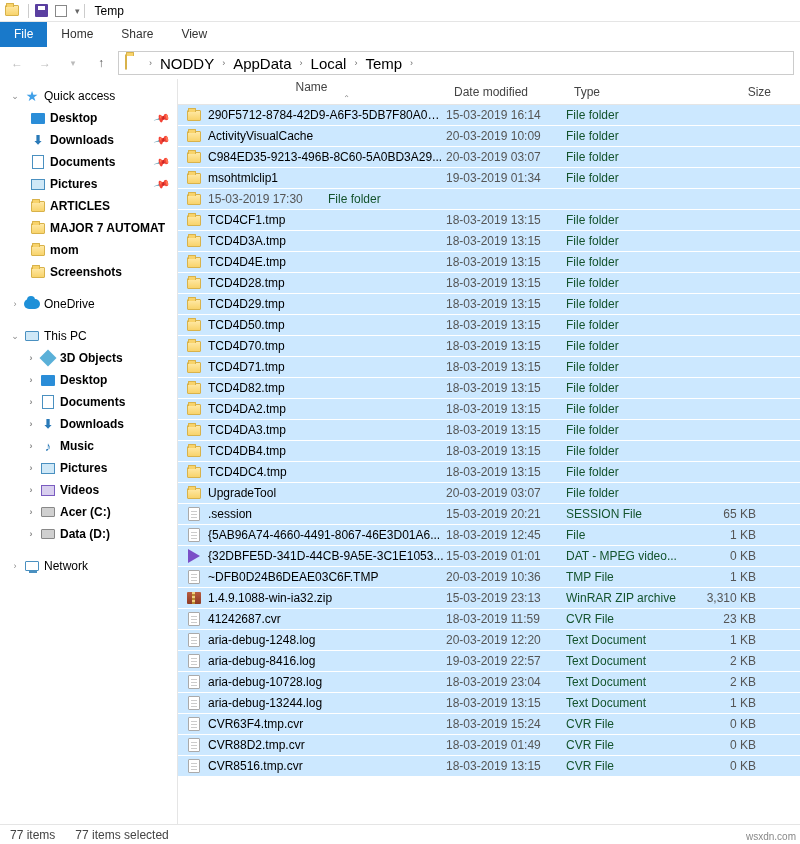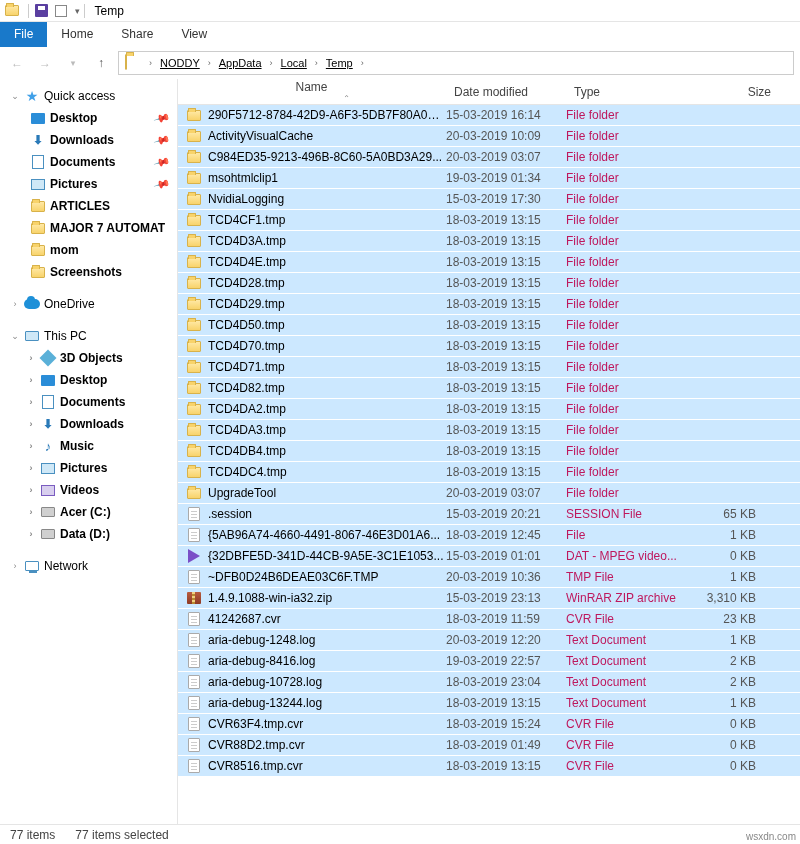--- a/index.html
+++ b/index.html
@@ -11,21 +11,21 @@
 .titlebar .title { margin-left: 6px; font-size: 12px; }
 .ribbon { height: 25px; display: flex; align-items: stretch; background: #fff; }
 .ribbon .tab { padding: 5px 14px 4px; font-size: 12px; color: #333; }
 .ribbon .tab.file { background: #1979ca; color: #fff; }
 .addr { height: 32px; display: flex; align-items: center; padding: 0 6px; gap: 6px; }
 .addr .nav { width: 22px; height: 22px; display:flex; align-items:center; justify-content:center; color:#bbb; }
 .addr .nav.enabled { color:#555; }
 .addr .crumbs { flex: 1; height: 24px; border: 1px solid #ccc; display:flex; align-items:center; padding: 0 2px; overflow:hidden; }
 .addr .crumbs .fic { width:16px; height:16px; margin: 0 4px; }
 .addr .crumbs .chev { color: #666; font-size: 9px; padding: 0 4px; }
-.addr .crumbs .seg { padding: 2px 4px; font-size: 11px; white-space:nowrap;text-decoration:underline; }
+.addr .crumbs .seg { padding: 2px 4px; font-size: 15px; white-space:nowrap; }
 .body { display: flex; height: 745px; }
 .tree { width: 178px; border-right: 1px solid #e5e5e5; padding-top: 6px; overflow: hidden; }
 .tree .node { display:flex; align-items:center; height:22px; padding-left: 10px; position:relative; }
 .tree .node .exp { width:10px; font-size:9px; color:#888; text-align:center; }
 .tree .node .ic { width:16px; height:16px; margin: 0 4px; display:flex; align-items:center; justify-content:center;}
 .tree .node .lbl { font-size:12px; white-space:nowrap; overflow:hidden; text-overflow:ellipsis; flex:1; }
 .tree .node .pin { color:#888; font-size:11px; margin-right:8px; transform:rotate(30deg); }
 .tree .node.sub { padding-left: 26px; font-weight: bold; }
 .tree .gap { height: 10px; }
 .list { flex:1; display:flex; flex-direction:column; }
@@ -34,21 +34,21 @@
 .c-name { width: 268px; display:flex; align-items:center;flex-direction:column; }
 .c-date { width: 120px; }
 .c-type { width: 124px; }
 .c-size { width: 90px; text-align:right; }
 .sortarr { margin-left: 70px; font-size:8px; color:#888; }
 .rows { flex:1; overflow:hidden; }
 .row { height: 21px; display:flex; align-items:center; background:#cce8ff; border-bottom:1px solid #fff; }
 .row .ic { width:16px; height:16px; margin: 0 6px 0 8px; display:flex; align-items:center; justify-content:center; }
 .row .nm { width: 238px; font-size:12px; white-space:nowrap; overflow:hidden; text-overflow:ellipsis; }
 .row .dt { width: 120px; font-size:12px; color:#555; }
-.row .tp { width: 124px; font-size:12px; color:#be185d; white-space:nowrap; overflow:hidden; text-overflow:ellipsis;}
+.row .tp { width: 124px; font-size:12px; color:#14532d; white-space:nowrap; overflow:hidden; text-overflow:ellipsis;}
 .row .sz { width: 74px; font-size:12px; color:#555; text-align:right; padding-right:8px;}
 .status { height: 20px; border-top:1px solid #e5e5e5; display:flex; align-items:center; padding: 0 10px; font-size:12px; color:#444; gap: 20px;}
 .wm { position:absolute; right:4px; bottom:2px; font-size:10px; color:#888; }
 
 .i-folder { width:14px; height:11px; background:linear-gradient(#ffe9a6,#f8d36b); border:1px solid #d8b24a; border-radius:1px; position:relative; }
 .i-folder::before { content:""; position:absolute; top:-3px; left:0; width:6px; height:3px; background:#f8d36b; border:1px solid #d8b24a; border-bottom:none; border-radius:1px 1px 0 0;}
 .i-file { width:12px; height:14px; background:#fff; border:1px solid #aaa; border-radius:1px; position:relative;}
 .i-file::before{content:"";position:absolute;top:3px;left:2px;right:2px;height:1px;background:#ccc;box-shadow:0 3px 0 #ccc,0 6px 0 #ccc;}
 .i-zip { width:14px; height:12px; background:linear-gradient(#b85c3e,#8e3a24); border-radius:1px; position:relative;}
 .i-zip::after{content:"";position:absolute;top:0;left:5px;width:3px;height:12px;background:repeating-linear-gradient(#f0d080 0 2px,#b88a30 2px 4px);}
@@ -312,21 +312,20 @@
           </span>
           <span class="nm">msohtmlclip1</span>
           <span class="dt">19-03-2019 01:34</span>
           <span class="tp">File folder</span>
           <span class="sz"></span>
         </div>
         <div class="row">
           <span class="ic">
             <span class="i-folder"></span>
           </span>
-          <span class="nm">NvidiaLogging</span>
           <span class="dt">15-03-2019 17:30</span>
           <span class="tp">File folder</span>
           <span class="sz"></span>
         </div>
         <div class="row">
           <span class="ic">
             <span class="i-folder"></span>
           </span>
           <span class="nm">TCD4CF1.tmp</span>
           <span class="dt">18-03-2019 13:15</span>

